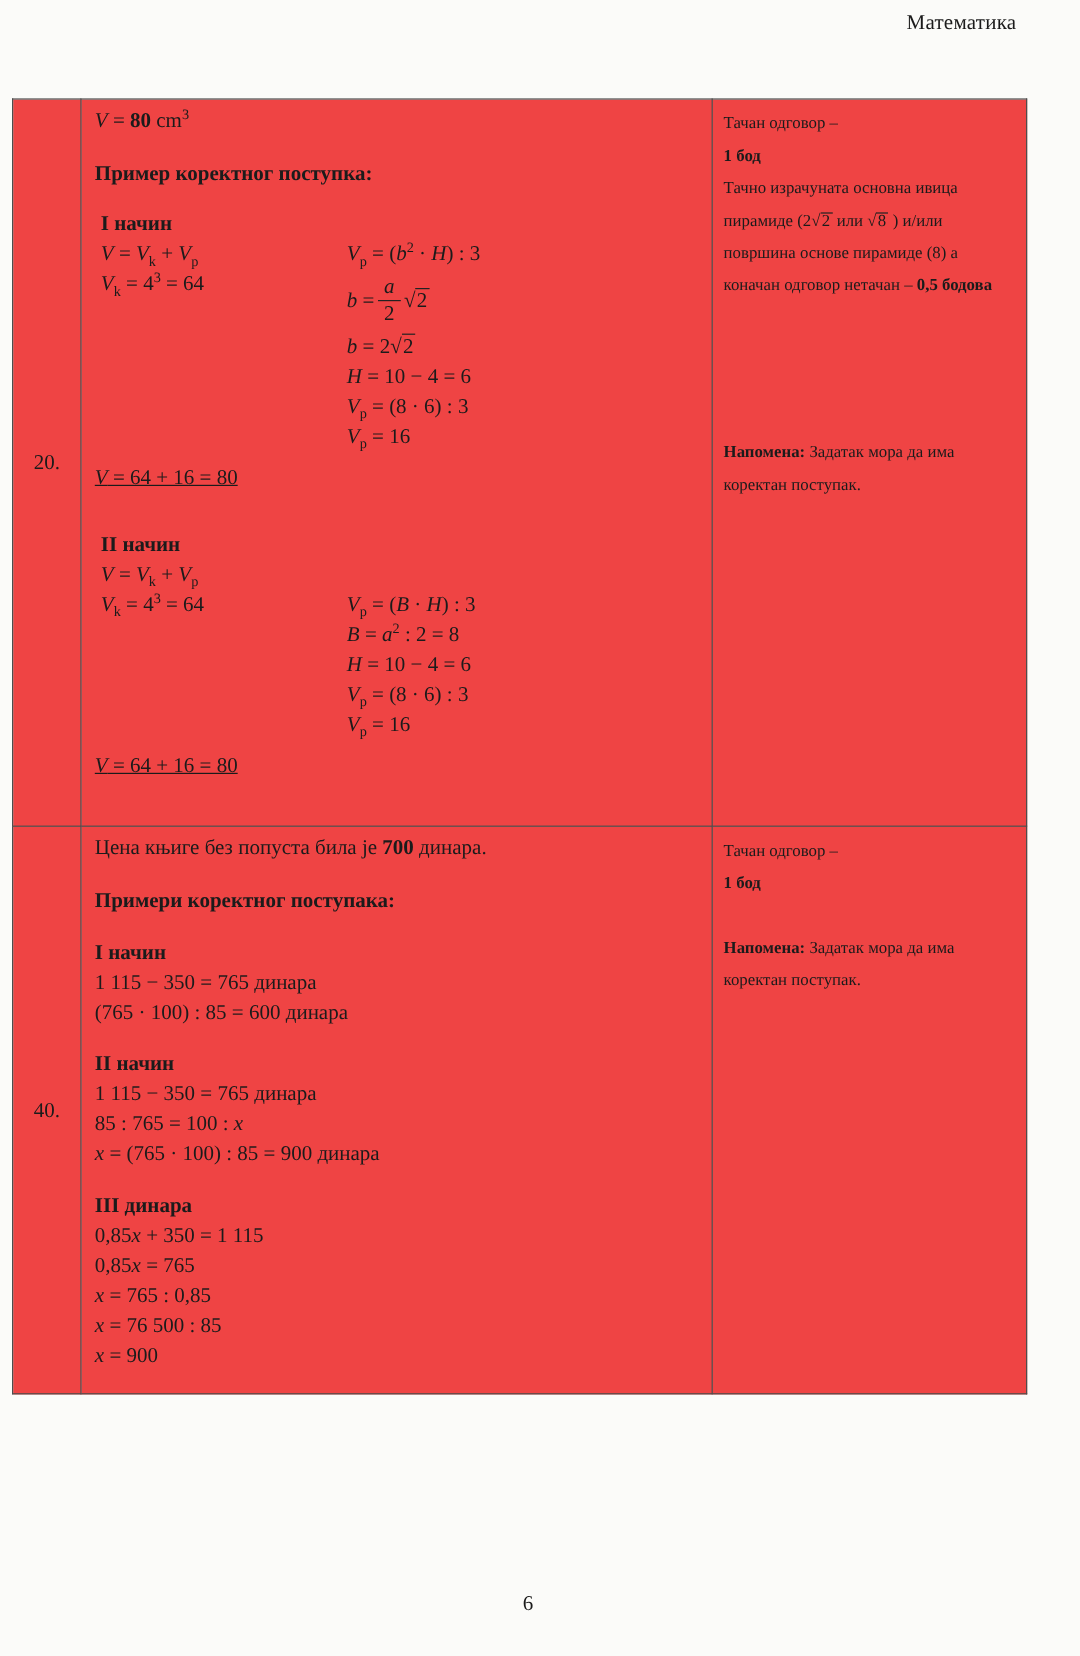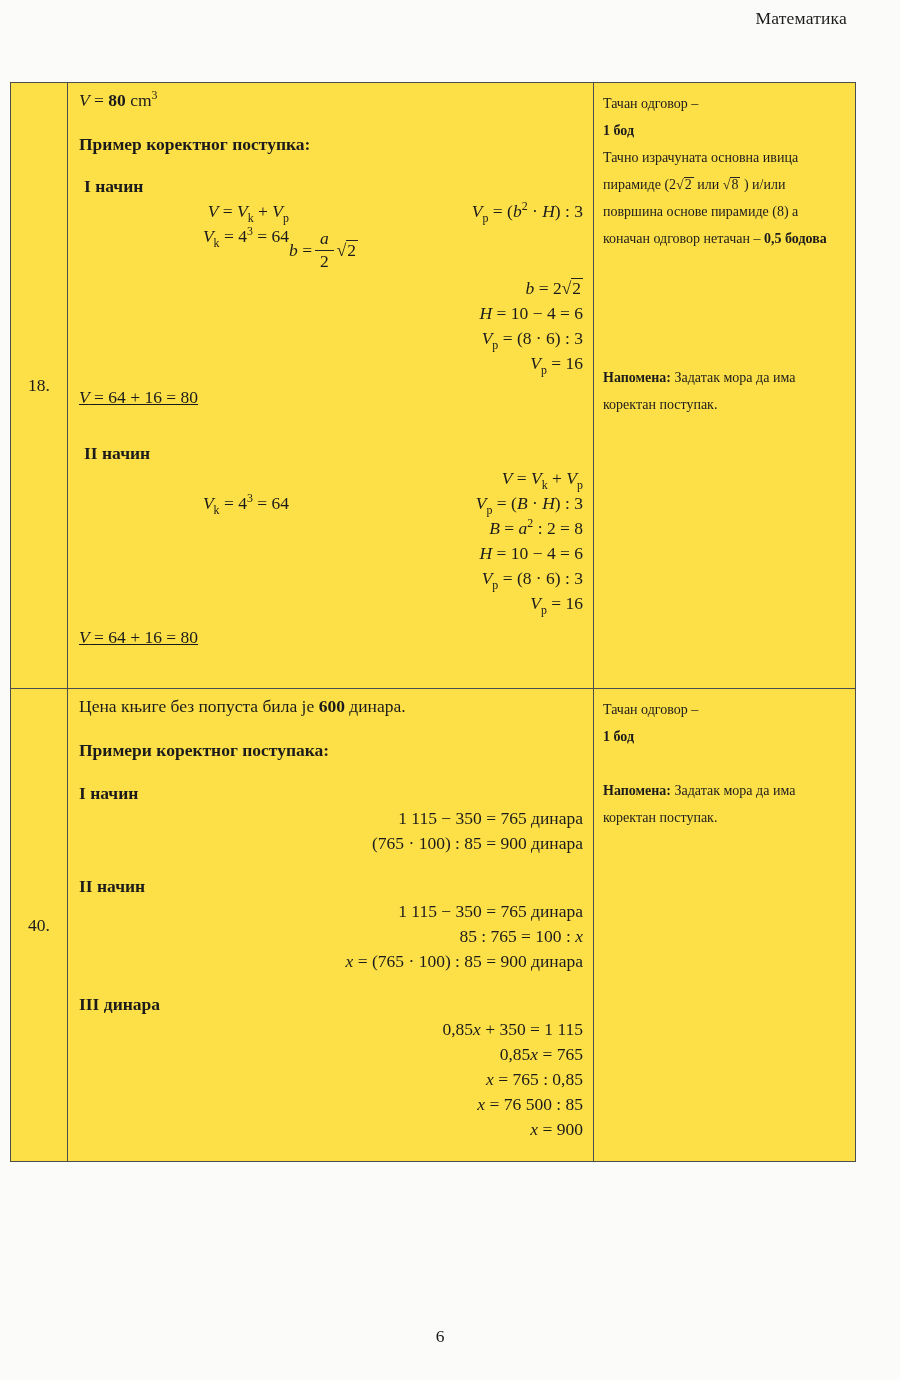--- a/index.html
+++ b/index.html
@@ -12,36 +12,36 @@
   }
   .page-header {
     position:absolute; top:8px; right:53px;
     font-size:17.5px; letter-spacing:.2px;
   }
   table.key {
     position:absolute; left:10px; top:82px;
     width:845px; border-collapse:collapse;
     table-layout:fixed;
   }
-  td { border:1.5px solid #4d4d4d; vertical-align:top; background:#fde047;margin-top:12px; }
+  td { border:1.5px solid #4d4d4d; vertical-align:top; background:#ef4444;margin-top:12px; }
   .col-num   { width:57px; text-align:center; vertical-align:middle; font-size:17.5px; }
   .col-main  { width:526px; padding:5px 10px 8px 11px; font-size:17.5px; }
   .col-score { width:262px; padding:7px 13px 8px 9px; font-size:14px; line-height:27px; }
   .r19 td { height:606px; }
   .r20 td { height:473px; }
 
   .ans-line { line-height:25px; }
   .sec-heading { font-weight:bold; margin-top:19px; line-height:25px; }
   .method { margin-left:5px; margin-top:17px; }
   .method20 { margin-top:18px; }
   .m-title { font-weight:bold; line-height:25px; }
   .two-col { display:flex; }
   .col-l { width:205px; flex:none; }
   .col-r { flex:1; }
-  .f-line { line-height:25px;text-align:right; }
+  .f-line { line-height:25px; }
   .result-line { margin-top:9px; line-height:25px;text-decoration:underline; }
   .gap-lg { margin-top:31px; }
 
   .frac-line { display:flex; align-items:center; min-height:52px; }
   .frac { display:inline-flex; flex-direction:column; align-items:center; margin:0 3px; line-height:21px; }
   .frac .fnum { padding:0 5px 1px; border-bottom:1.4px solid #222; }
   .frac .fden { padding:0 5px; }
 
   sub, sup { font-size:68%; line-height:0; }
   sup { vertical-align:super; }
@@ -66,21 +66,21 @@
 
 <div class="page-header">
   <span>Математика</span>
 </div>
 
 <table class="key">
 
   <tbody>
       <tr class="r19">
     <td class="col-num">
-      <span>18.</span>
+      <span>20.</span>
     </td>
     <td class="col-main">
       <div class="ans-line"><i>V</i> = <b>80</b> cm<sup>3</sup></div>
       <div class="sec-heading">Пример коректног поступка:</div>
 
       <div class="method">
         <div class="m-title">I начин</div>
         <div class="two-col">
           <div class="col-l">
             <div class="f-line"><i>V</i> = <i>V</i><sub>k</sub> + <i>V</i><sub>p</sub></div>
@@ -129,27 +129,27 @@
       <div class="s-para">Тачно израчуната основна ивица пирамиде (2<span class="sqrt">√<span class="rad">2</span></span> или <span class="sqrt">√<span class="rad">8</span></span> ) и/или површина основе пирамиде (8) а коначан одговор нетачан – <b>0,5 бодова</b></div>
       <div class="s-note-lg"><b>Напомена:</b> Задатак мора да има коректан поступак.</div>
     </td>
   </tr>
 
   <tr class="r20">
     <td class="col-num">
       <span>40.</span>
     </td>
     <td class="col-main">
-      <div class="ans-line">Цена књиге без попуста била је <b>600</b> динара.</div>
+      <div class="ans-line">Цена књиге без попуста била је <b>700</b> динара.</div>
       <div class="sec-heading">Примери коректног поступака:</div>
 
       <div class="method20">
         <div class="m-title">I начин</div>
         <div class="f-line">1 115 − 350 = 765 динара</div>
-        <div class="f-line">(765 · 100) : 85 = 900 динара</div>
+        <div class="f-line">(765 · 100) : 85 = 600 динара</div>
       </div>
 
       <div class="method20">
         <div class="m-title">II начин</div>
         <div class="f-line">1 115 − 350 = 765 динара</div>
         <div class="f-line">85 : 765 = 100 : <i>x</i></div>
         <div class="f-line"><i>x</i> = (765 · 100) : 85 = 900 динара</div>
       </div>
 
       <div class="method20">

